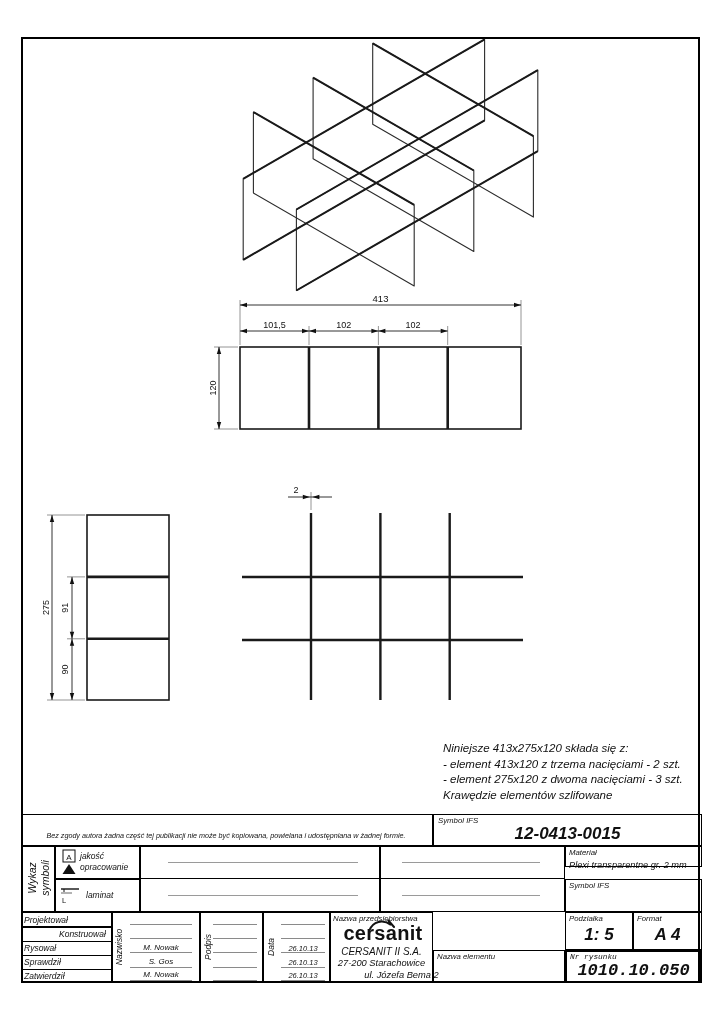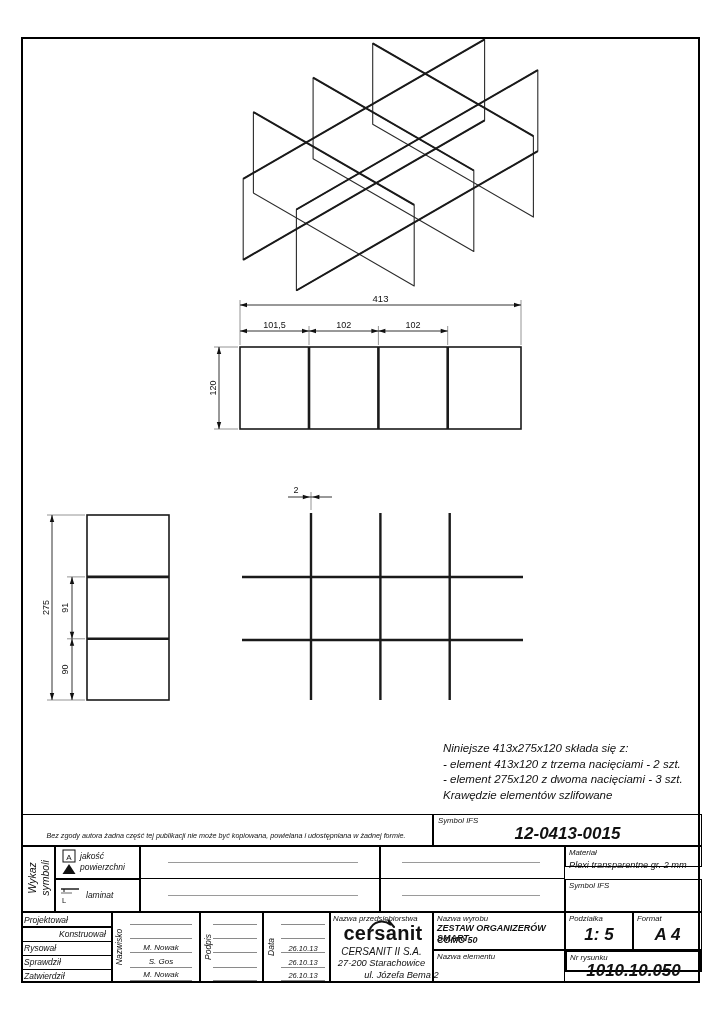--- a/index.html
+++ b/index.html
@@ -154,21 +154,21 @@
     <div>Wykaz</div>
     <div>symboli</div>
   </div>
   <div class="cell" style="left:55px;top:846px;width:85px;height:33px;"></div>
   <div class="cell" style="left:55px;top:879px;width:85px;height:33px;"></div>
   <svg class="abs" style="left:59px;top:849px;" width="20" height="28" viewBox="0 0 20 28">
     <rect x="4" y="1" width="12" height="12" fill="none" stroke="#111" stroke-width="1"></rect>
     <polygon points="10,15 3.5,25 16.5,25" fill="#111"></polygon>
     <text x="10" y="10.5" font-size="8" text-anchor="middle">A</text>
   </svg>
-  <div class="abs it" style="left:80px;top:851px;width:58px;font-size:8.5px;line-height:11px;">jakość powierzchni</div>
+  <div class="abs it" style="left:80px;top:851px;width:58px;font-size:8.5px;line-height:11px;">jakość opracowanie</div>
   <svg class="abs" style="left:58px;top:884px;" width="24" height="22" viewBox="0 0 24 22">
     <line x1="3" y1="5" x2="21" y2="5" stroke="#111" stroke-width="1.4"></line>
     <line x1="6" y1="5" x2="6" y2="8" stroke="#111" stroke-width="1"></line>
     <line x1="3" y1="9" x2="14" y2="9" stroke="#666" stroke-width="1"></line>
     <text x="4" y="19" font-size="7.5">L</text>
   </svg>
   <div class="abs it" style="left:86px;top:890px;font-size:8.5px;">laminat</div>
 
   <div class="cell thin" style="left:140px;top:846px;width:240px;height:66px;"></div>
   <div class="cell thin" style="left:380px;top:846px;width:185px;height:66px;"></div>
@@ -231,35 +231,30 @@
     <div class="abs hdr" style="left:2px;top:1px;">Nazwa przedsiębiorstwa</div>
     <div class="abs bd" style="left:7px;top:9px;width:90px;font-size:20px;text-align:center;letter-spacing:0.3px;">cersanit</div>
     <svg class="abs" style="left:36px;top:6px;" width="30" height="13" viewBox="0 0 30 13">
       <path d="M2,12 C6,2 16,0 24,6 l-3,-5 6,7" fill="none" stroke="#111" stroke-width="2" stroke-linecap="round"></path>
     </svg>
     <div class="abs it ctr" style="left:0;top:33px;width:100%;font-size:10px;">CERSANIT II S.A.</div>
     <div class="abs it ctr" style="left:0;top:45px;width:100%;font-size:9.3px;">27-200 Starachowice</div>
     <div class="abs it ctr" style="left:0;top:57px;width:100%;font-size:9.3px;margin-left:20px;">ul. Józefa Bema 2</div>
   </div>
 
-  <div class="cell" style="left:433px;top:912px;width:132px;height:38px;">
-    <div class="abs hdr" style="left:3px;top:1px;">Nazwa wyrobu</div>
-    <div class="abs it bd" style="left:3px;top:10px;width:126px;font-size:9px;">ZESTAW ORGANIZERÓW  SMART</div>
-    <div class="abs it bd" style="left:3px;top:22px;width:126px;font-size:9px;">COMO 50</div>
-  </div>
   <div class="cell" style="left:433px;top:950px;width:132px;height:33px;">
     <div class="abs hdr" style="left:3px;top:1px;">Nazwa elementu</div>
     <div class="abs it" style="left:3px;top:12px;font-size:9px;"></div>
   </div>
 
   <div class="cell" style="left:565px;top:912px;width:68px;height:38px;">
     <div class="abs hdr" style="left:3px;top:1px;">Podziałka</div>
     <div class="abs big ctr" style="left:0;top:12px;width:100%;">1: 5</div>
   </div>
   <div class="cell" style="left:633px;top:912px;width:69px;height:38px;">
     <div class="abs hdr" style="left:3px;top:1px;">Format</div>
     <div class="abs big ctr" style="left:0;top:12px;width:100%;">A 4</div>
   </div>
-  <div class="cell thick" style="left:565px;top:950px;width:137px;height:22px;">
+  <div class="cell thick" style="left:565px;top:950px;width:137px;height:33px;font-family:Liberation Mono, monospace;">
     <div class="abs hdr" style="left:3px;top:1px;">Nr rysunku</div>
     <div class="abs big ctr" style="left:0;top:9px;width:100%;">1010.10.050</div>
   </div>
 </div>
 
 </body></html>

